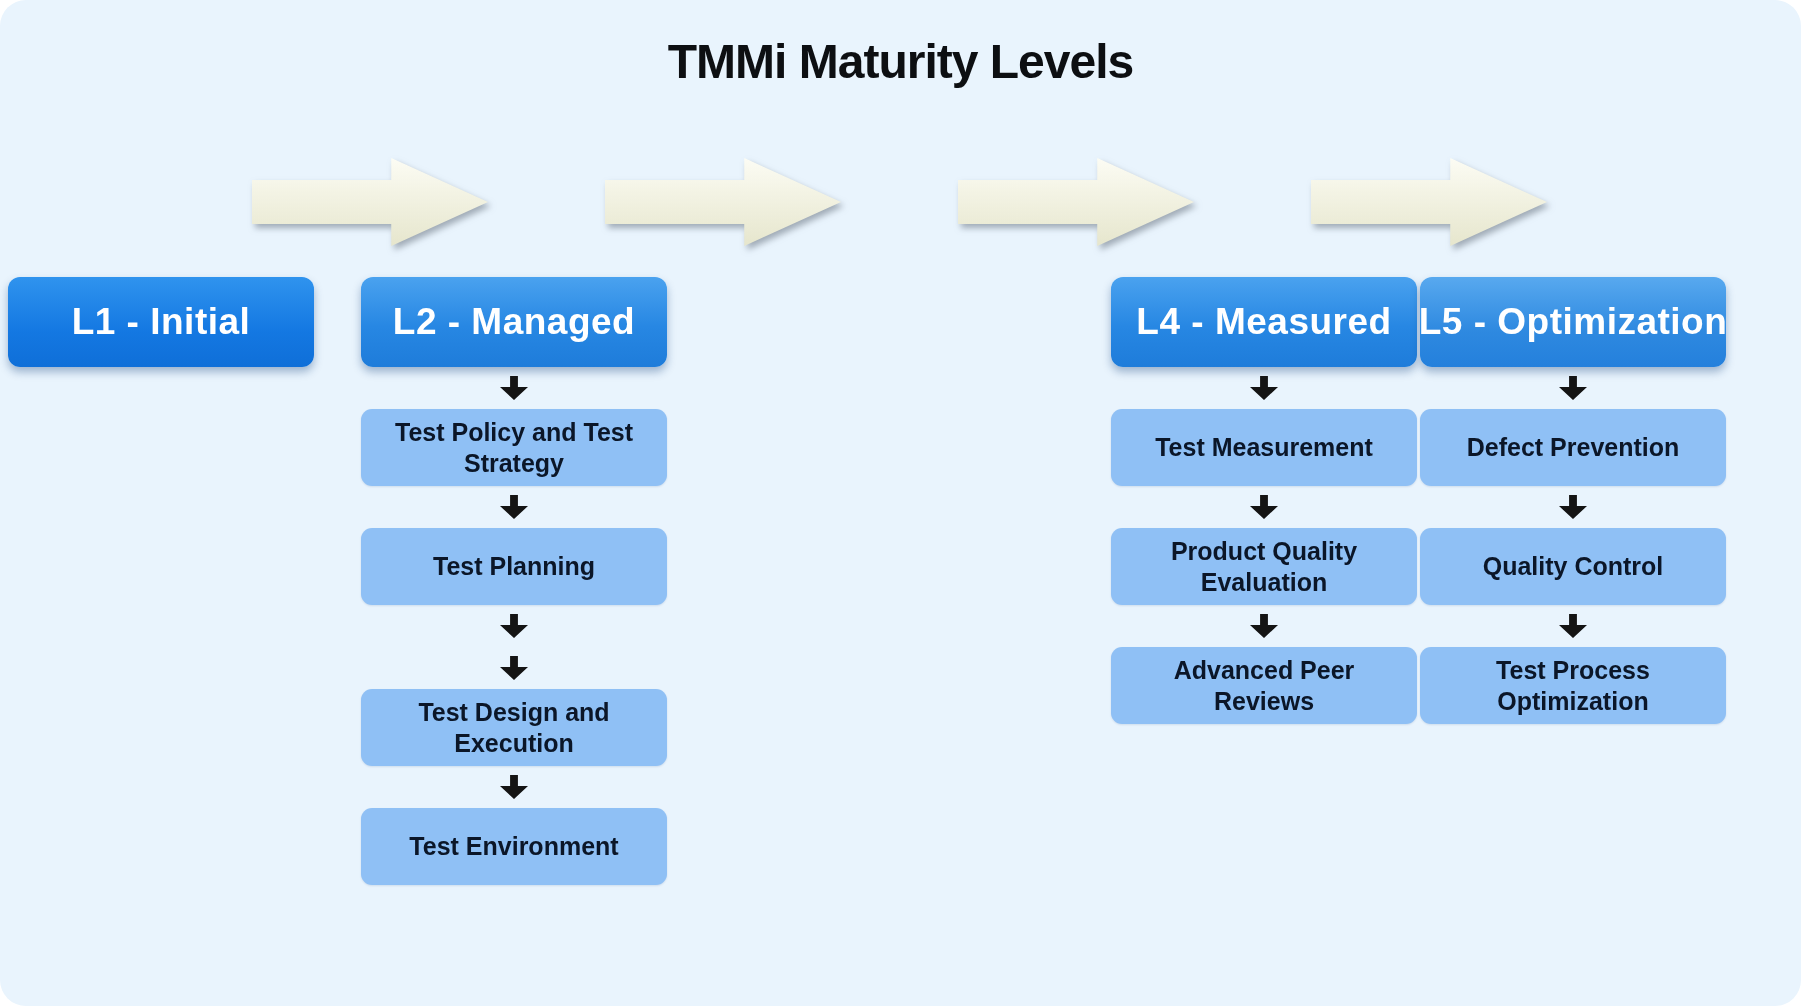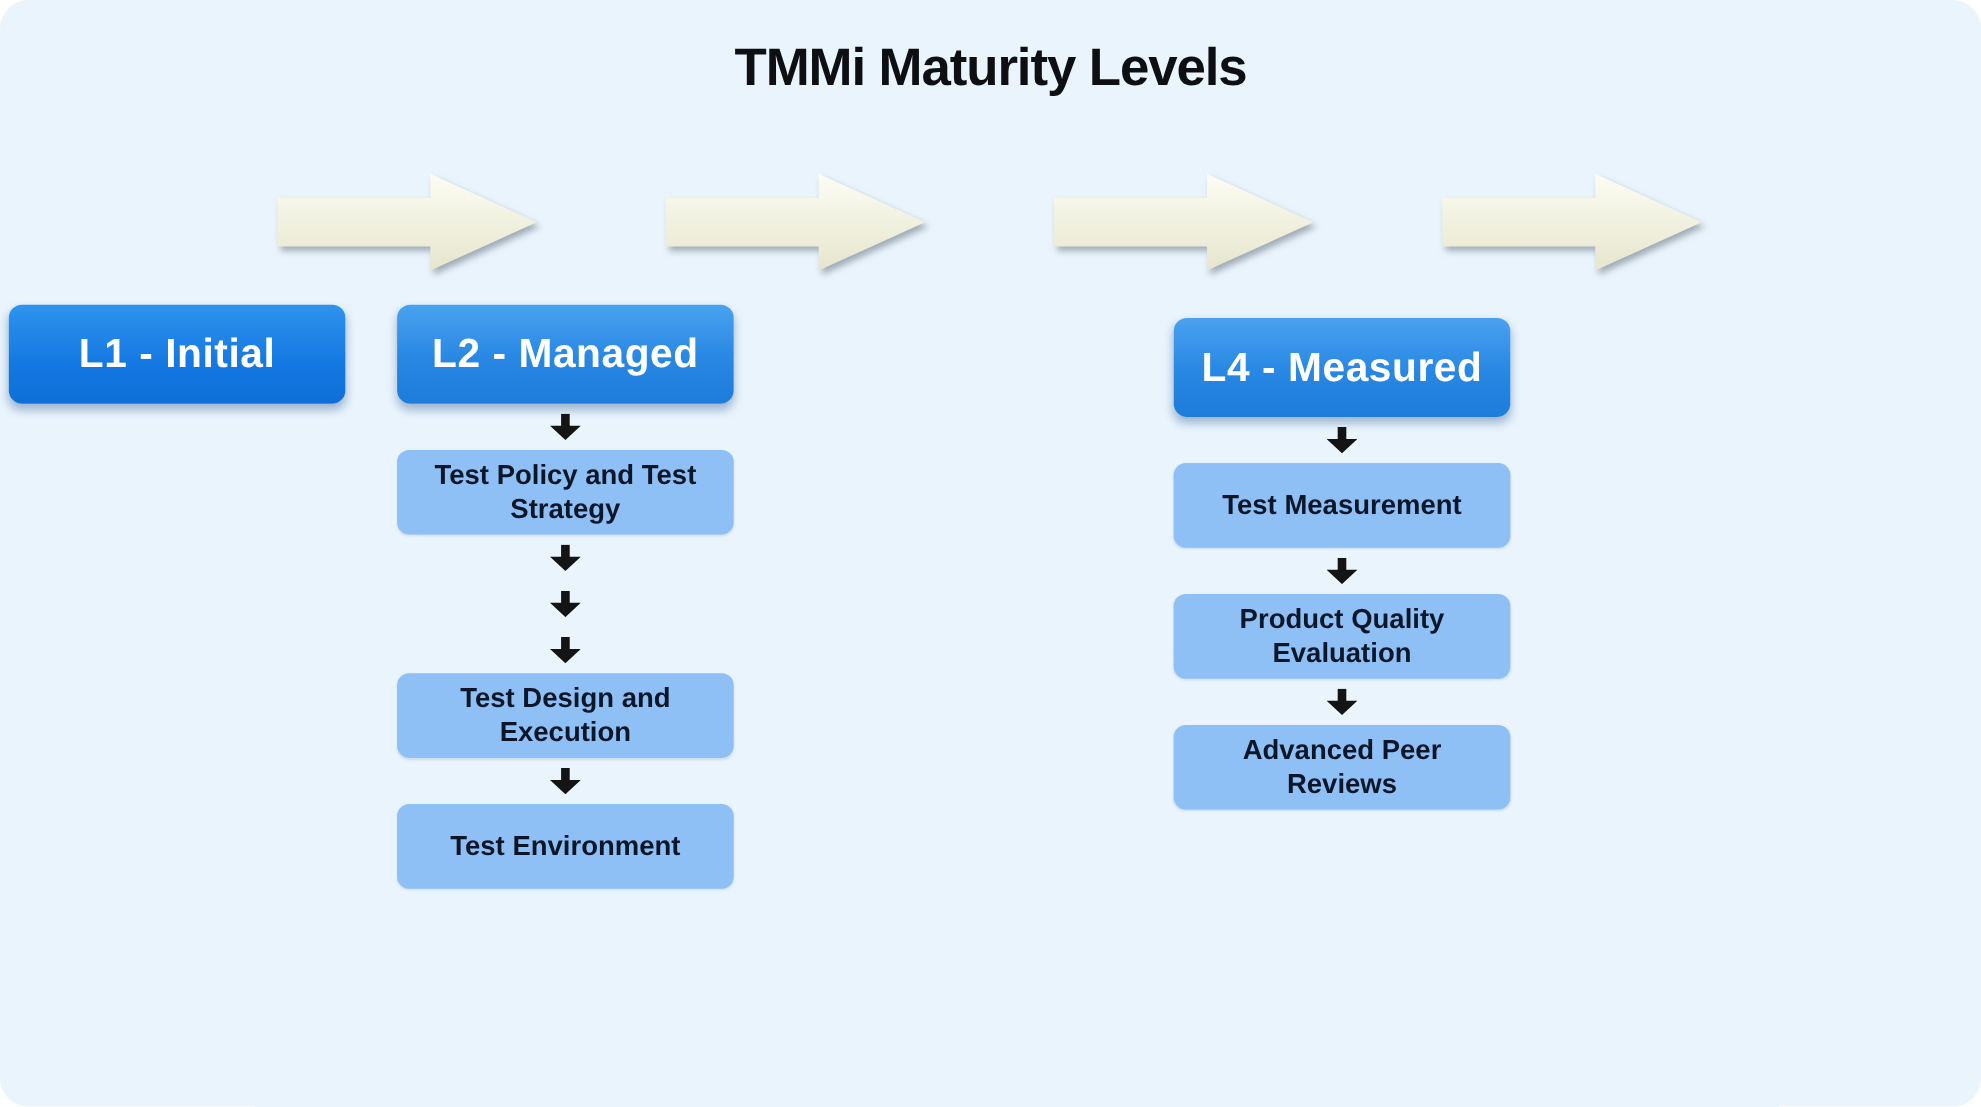--- a/index.html
+++ b/index.html
@@ -21,21 +21,21 @@
   }
   .flow-arrow .shape{
     width:100%;height:100%;
     background:linear-gradient(180deg,#fcfcf4 0%,#f2f2e2 45%,#e6e6cd 100%);
     clip-path:polygon(0 25%,59% 25%,59% 0,100% 50%,59% 100%,59% 75%,0 75%);
   }
   .fa-1{left:252px;} .fa-2{left:605px;} .fa-3{left:958px;} .fa-4{left:1311px;}
 
   
   .col{position:absolute;top:277px;width:242px;display:flex;flex-direction:column;align-items:center;}
-  .col-1{left:40px;} .col-2{left:393px;} .col-3{left:746px;} .col-4{left:1099px;margin-top:12px;} .col-5{left:1452px;}
+  .col-1{left:40px;} .col-2{left:393px;} .col-3{left:746px;} .col-4{left:1143px;} .col-5{left:1452px;}
 
   .level-header{
     width:306px;height:90px;box-sizing:border-box;border-radius:12px;
     display:flex;align-items:center;justify-content:center;
     background:linear-gradient(180deg,#4aa2ef 0%,#2787e3 55%,#1e7cda 100%);
     box-shadow:0 5px 9px rgba(15,60,120,.35);
     color:#ffffff;font-size:37px;font-weight:600;letter-spacing:.5px;white-space:nowrap;
   }
   .level-header.l1{background:linear-gradient(180deg,#2f93ee 0%,#1478e2 60%,#0f6fd8 100%);}
   .level-header.l5{background:linear-gradient(180deg,#58a9ef 0%,#2e89e0 60%,#2480dc 100%);}
@@ -74,32 +74,42 @@
 
   <div class="col col-1">
     <div class="level-header l1">L1 - Initial</div>
   </div>
 
   <div class="col col-2">
     <div class="level-header">L2 - Managed</div>
     <div class="step-arrow"></div>
     <div class="practice-box">Test Policy and Test Strategy</div>
     <div class="step-arrow"></div>
+    <div class="practice-box">Test Planning</div>
     <div class="step-arrow"></div>
     <div class="step-arrow"></div>
     <div class="practice-box">Test Design and Execution</div>
     <div class="step-arrow"></div>
     <div class="practice-box">Test Environment</div>
   </div>
 
 
   <div class="col col-4">
     <div class="level-header">L4 - Measured</div>
     <div class="step-arrow"></div>
     <div class="practice-box">Test Measurement</div>
     <div class="step-arrow"></div>
     <div class="practice-box">Product Quality Evaluation</div>
     <div class="step-arrow"></div>
     <div class="practice-box">Advanced Peer Reviews</div>
   </div>
 
+  <div class="col col-5">
+    <div class="level-header l5">L5 - Optimization</div>
+    <div class="step-arrow"></div>
+    <div class="practice-box">Defect Prevention</div>
+    <div class="step-arrow"></div>
+    <div class="practice-box">Quality Control</div>
+    <div class="step-arrow"></div>
+    <div class="practice-box">Test Process Optimization</div>
+  </div>
 
 </div>
 
 </body></html>

